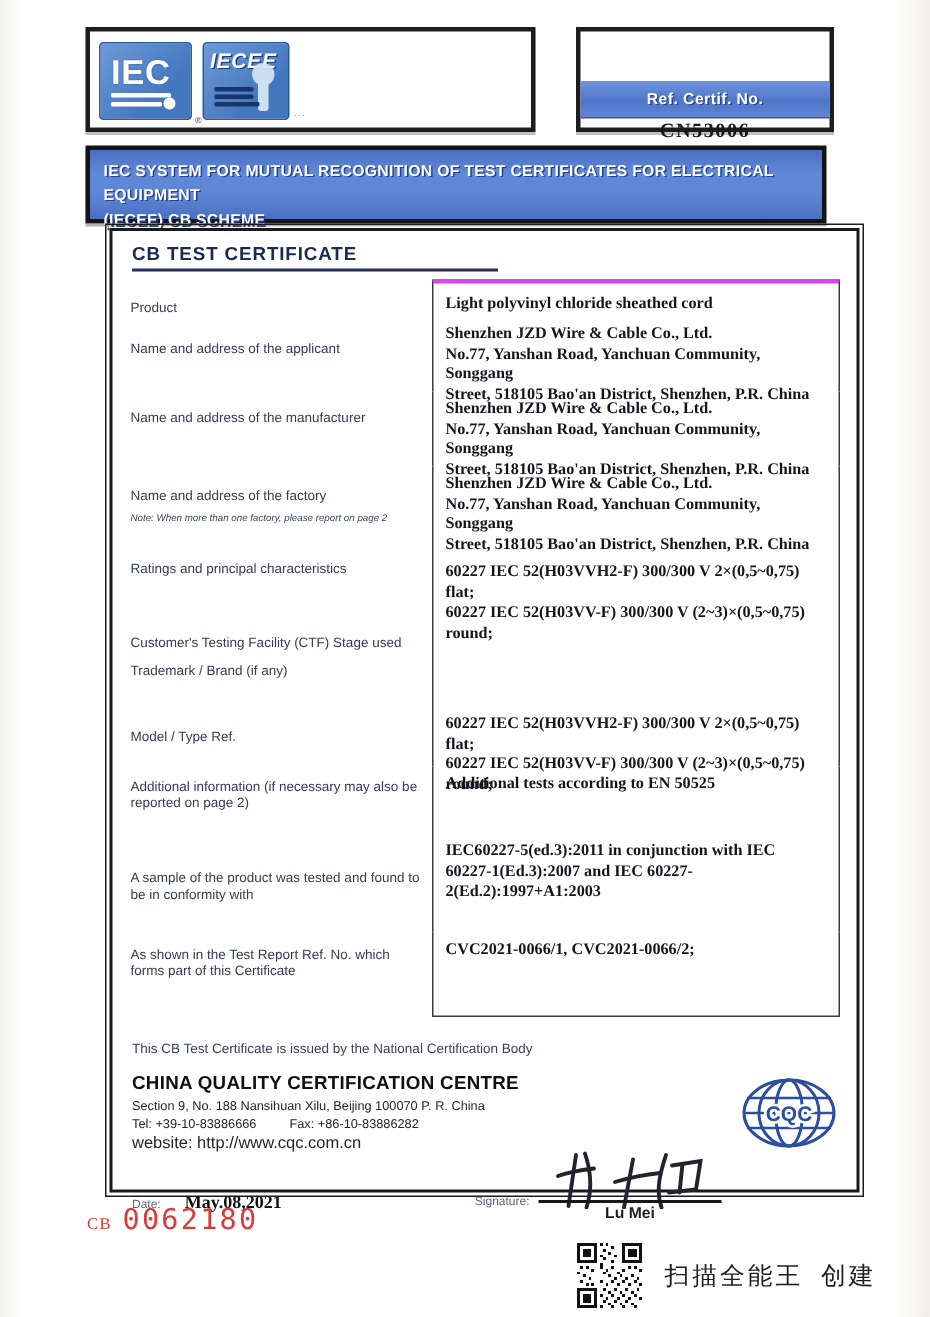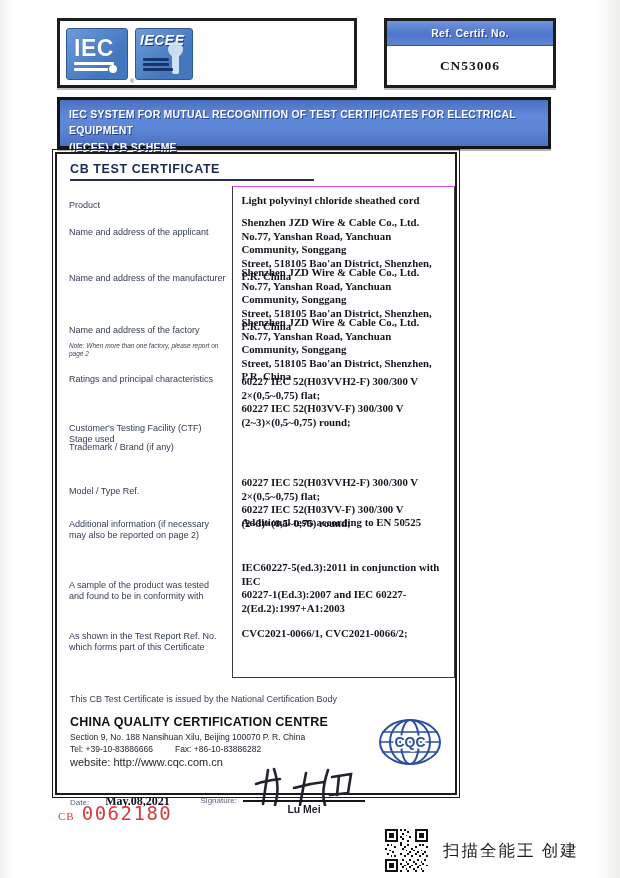--- a/index.html
+++ b/index.html
@@ -45,55 +45,55 @@
   .tm-dots { position:absolute; right:-12px; bottom:0; font-size:6px; color:#777; letter-spacing:1px; }
 
   .ref-box {
     position:absolute; left:384px; top:18px; width:172px; height:70px;
     background:#fff; border:3px solid #1d1d1d; box-shadow:0 2px 0 rgba(0,0,0,.25);
     display:flex; flex-direction:column;
   }
   .ref-bar {
     height:25px; background:linear-gradient(180deg,#6f93dd,#5076c9 55%,#5e84d4);
     color:#fff; font-weight:bold; font-size:10.5px; text-align:center; line-height:25px;
-    text-shadow:1px 1px 0 #27448f; letter-spacing:0.3px; border-bottom:1px solid #37549e;
+    text-shadow:1px 1px 0 #27448f; letter-spacing:0.3px; border-bottom:1px solid #37549e;margin-top:33px;
   }
   .ref-no {
     flex:1; display:flex; align-items:center; justify-content:center;
     font-family:"Liberation Serif", serif; font-weight:bold; font-size:13.5px; letter-spacing:1px; color:#17171c;
   }
 
   .banner {
     position:absolute; left:57px; top:97px; width:494px; height:52px;
     border:3px solid #141414; box-shadow:0 2px 0 rgba(0,0,0,.3);
     background:linear-gradient(180deg,#4a6fc0,#6189da 35%,#5d85d5 65%,#4a70c1);
     color:#fff; font-weight:bold; font-size:10.5px; line-height:1.55;
     padding:6px 9px; text-shadow:1px 1px 0 #24418e; letter-spacing:0.2px;
     white-space:pre-line;
   }
 
   
   .main-box {
-    position:absolute; left:55px; top:152px; width:402px; height:643px;
+    position:absolute; left:73px; top:152px; width:500px; height:643px;
     background:#fff; border:2px solid #1b1b1b; outline:1px solid #1b1b1b; outline-offset:2px;
   }
   .cb-title { margin:8px 0 0 13px; font-size:12.5px; font-weight:bold; color:#1b2a55; letter-spacing:0.6px; }
   .cb-title-underline { width:244px; height:2px; background:#262f55; margin:3px 0 0 13px; }
 
   .rows { margin-top:5px; }
   .row { display:flex; }
   .lbl { width:213px; padding-left:12px; padding-right:6px; font-size:9px; color:#333c52; line-height:1.25; }
   .note { display:block; margin-top:6px; font-size:6.5px; font-style:italic; color:#3d455c; }
   .val {
     width:272px; padding-left:8px; padding-right:6px;
     border-left:1px solid #3a3a42; border-right:1px solid #3a3a42;
     font-family:"Liberation Serif", serif; font-weight:bold; font-size:10.8px;
     line-height:13.5px; color:#14141f; white-space:pre-line;
   }
-  .row:first-child .val { border-top:1px solid #d946ef; }
+  .row:first-child .val { border-top:3px solid #d946ef; }
   .row:last-child .val { border-bottom:1px solid #3a3a42; }
 
   .issued-line { margin:16px 0 0 13px; font-size:9px; color:#39415a; }
 
   .footer { position:relative; margin:11px 12px 0 13px; height:100px; }
   .org-name { font-size:12.5px; font-weight:bold; color:#101012; letter-spacing:0.2px; }
   .org-addr { margin-top:3px; font-size:8.5px; color:#23242c; }
   .org-telfax { margin-top:2px; font-size:8.5px; color:#23242c; }
   .org-telfax .fax { margin-left:22px; }
   .org-web { margin-top:2px; font-size:11px; color:#23242c; }
@@ -109,21 +109,21 @@
   .cqc-logo { position:absolute; right:0; top:2px; }
 
   
   .cb-stamp { position:absolute; left:58px; top:802px; display:flex; align-items:baseline; color:#d93a3c; }
   .cb-stamp .prefix { font-family:"Liberation Serif", serif; font-size:11px; margin-right:7px; letter-spacing:1px; }
   .cb-stamp .num { font-family:"DejaVu Sans Mono", monospace; font-size:19px; letter-spacing:1.5px; }
 
   .scan-strip { position:absolute; left:383px; top:827px; display:flex; align-items:center; }
   .qr { width:47px; height:47px; }
   .scan-caption { margin-left:13px; font-size:16.5px; color:#1c1c1c; letter-spacing:2px;
-    font-family:Liberation Serif, serif; }
+    font-family:Liberation Mono, monospace; }
 </style>
 </head>
 <body>
 
 <div class="page">
 
   <div class="logo-box">
     <div class="iec-logo">
       <span class="iec-text">IEC</span>
       <div class="iec-bar1"></div>

